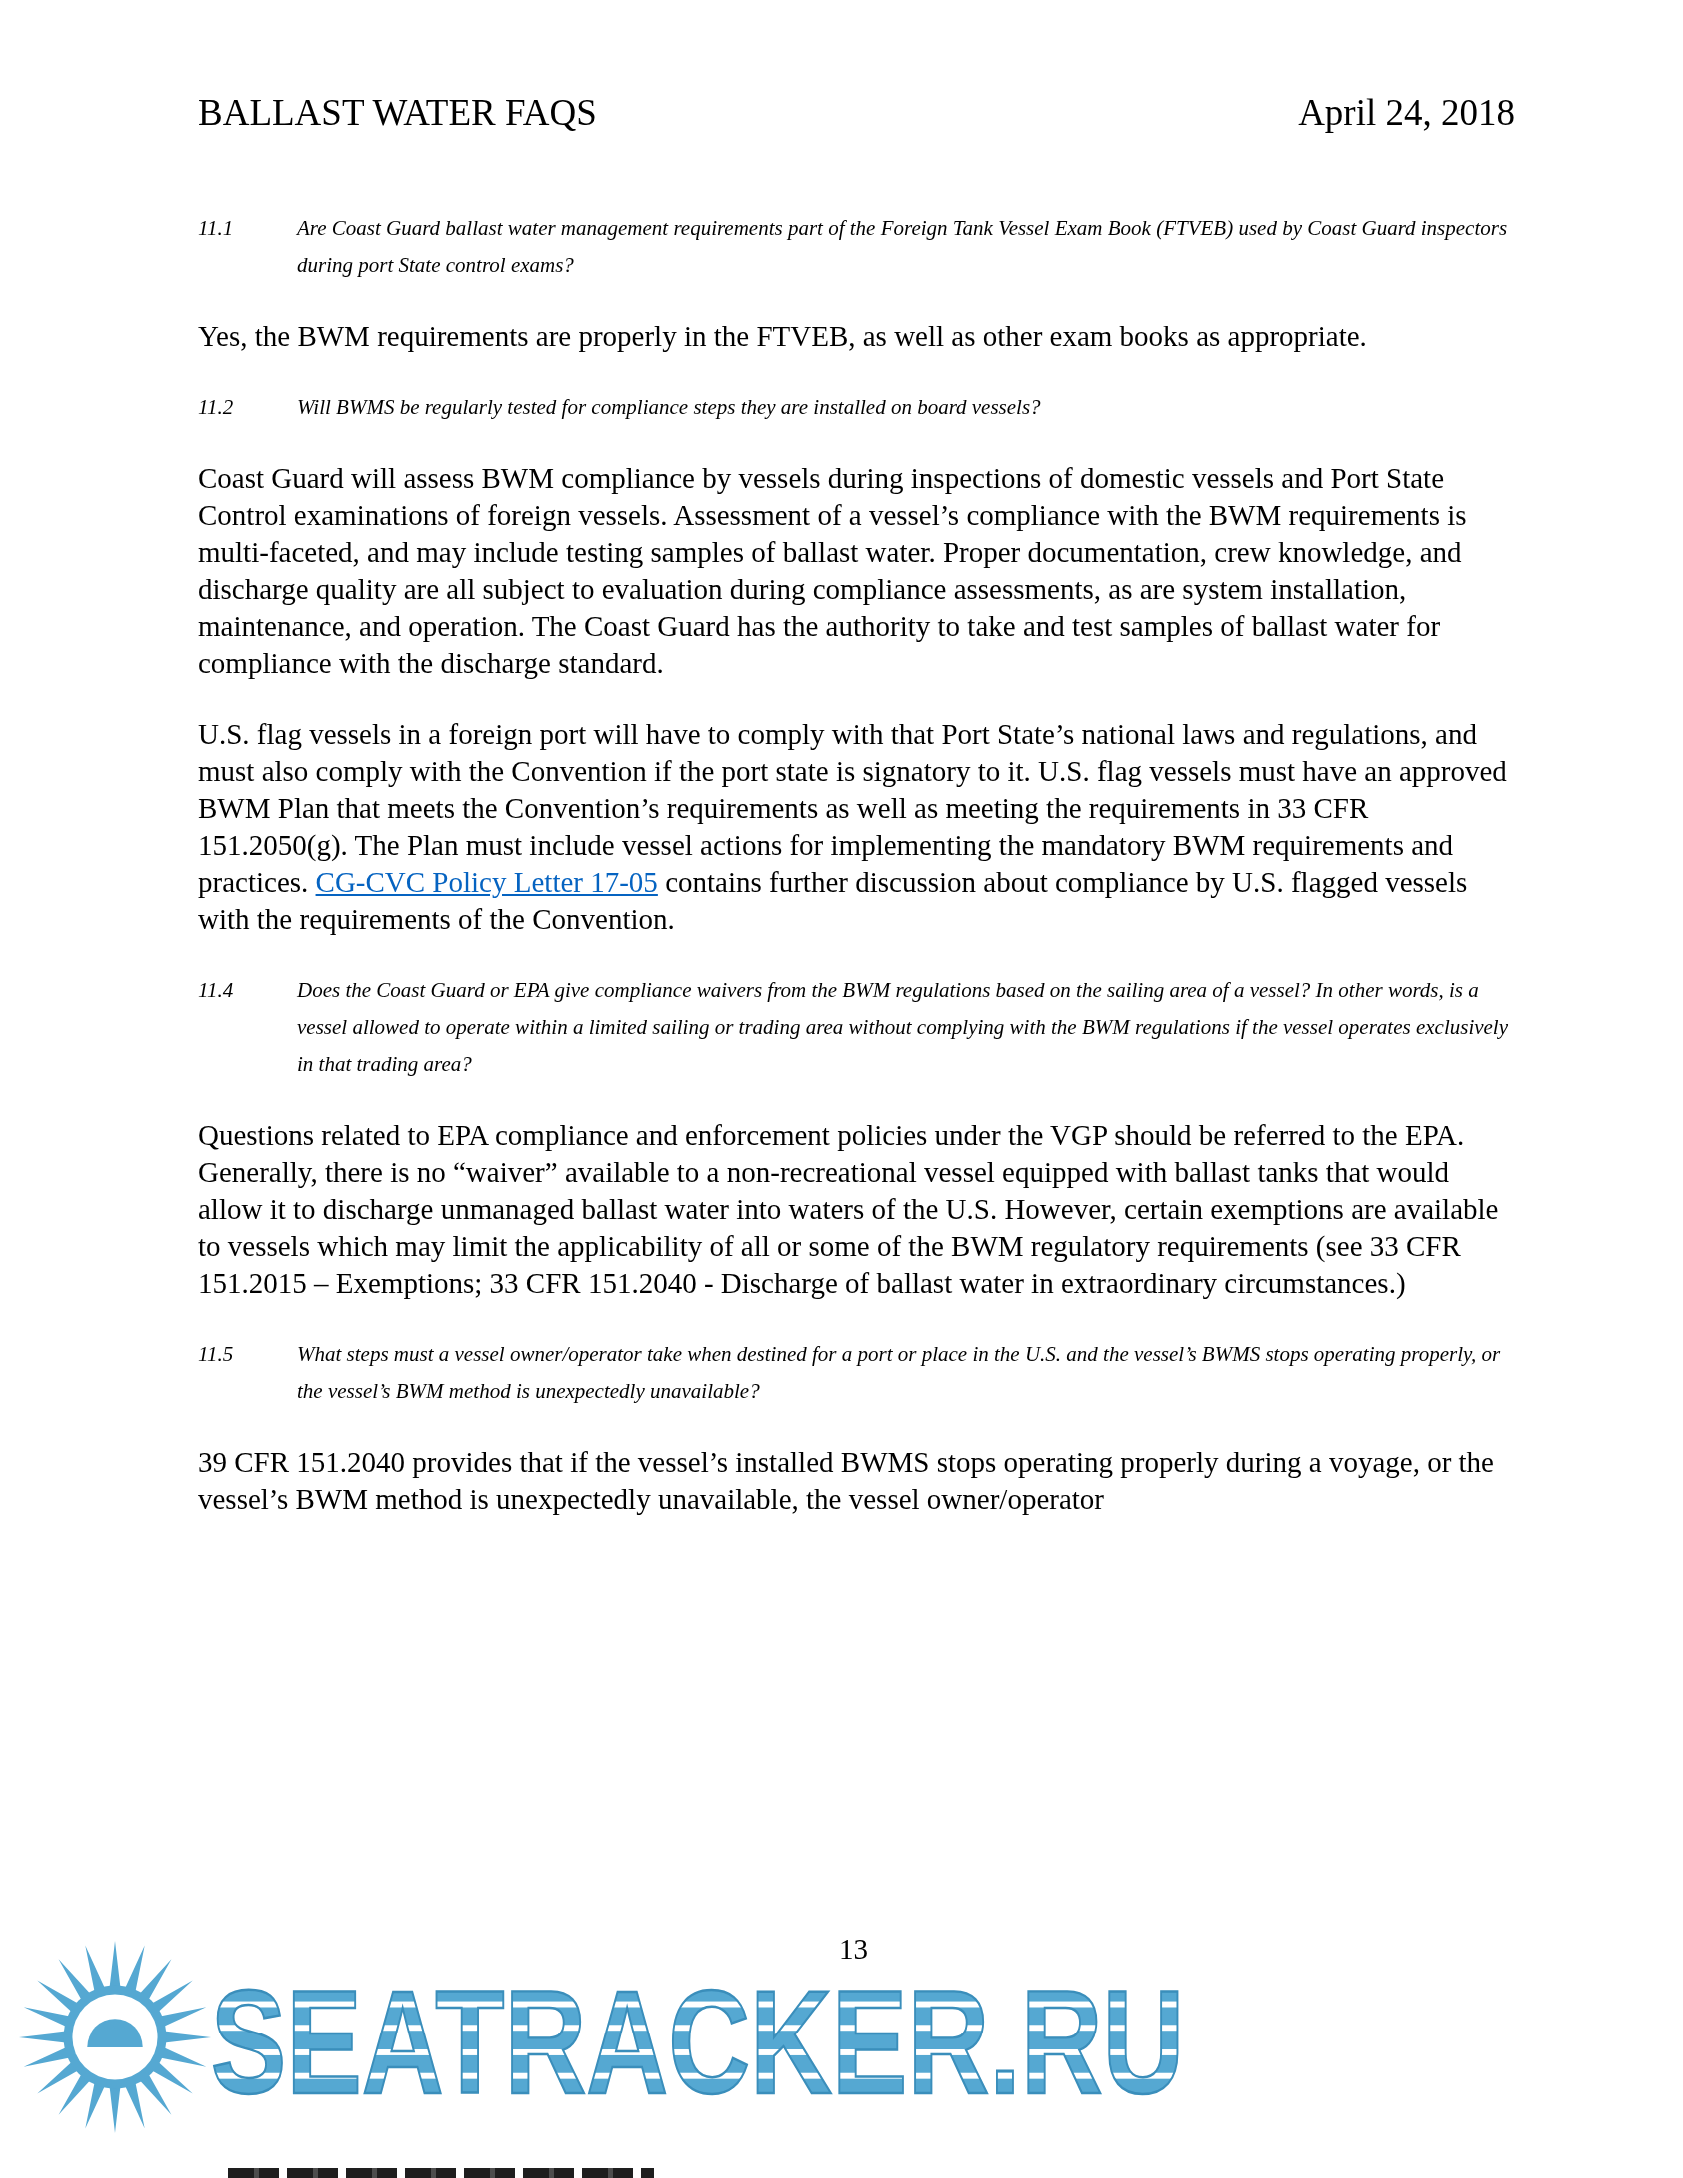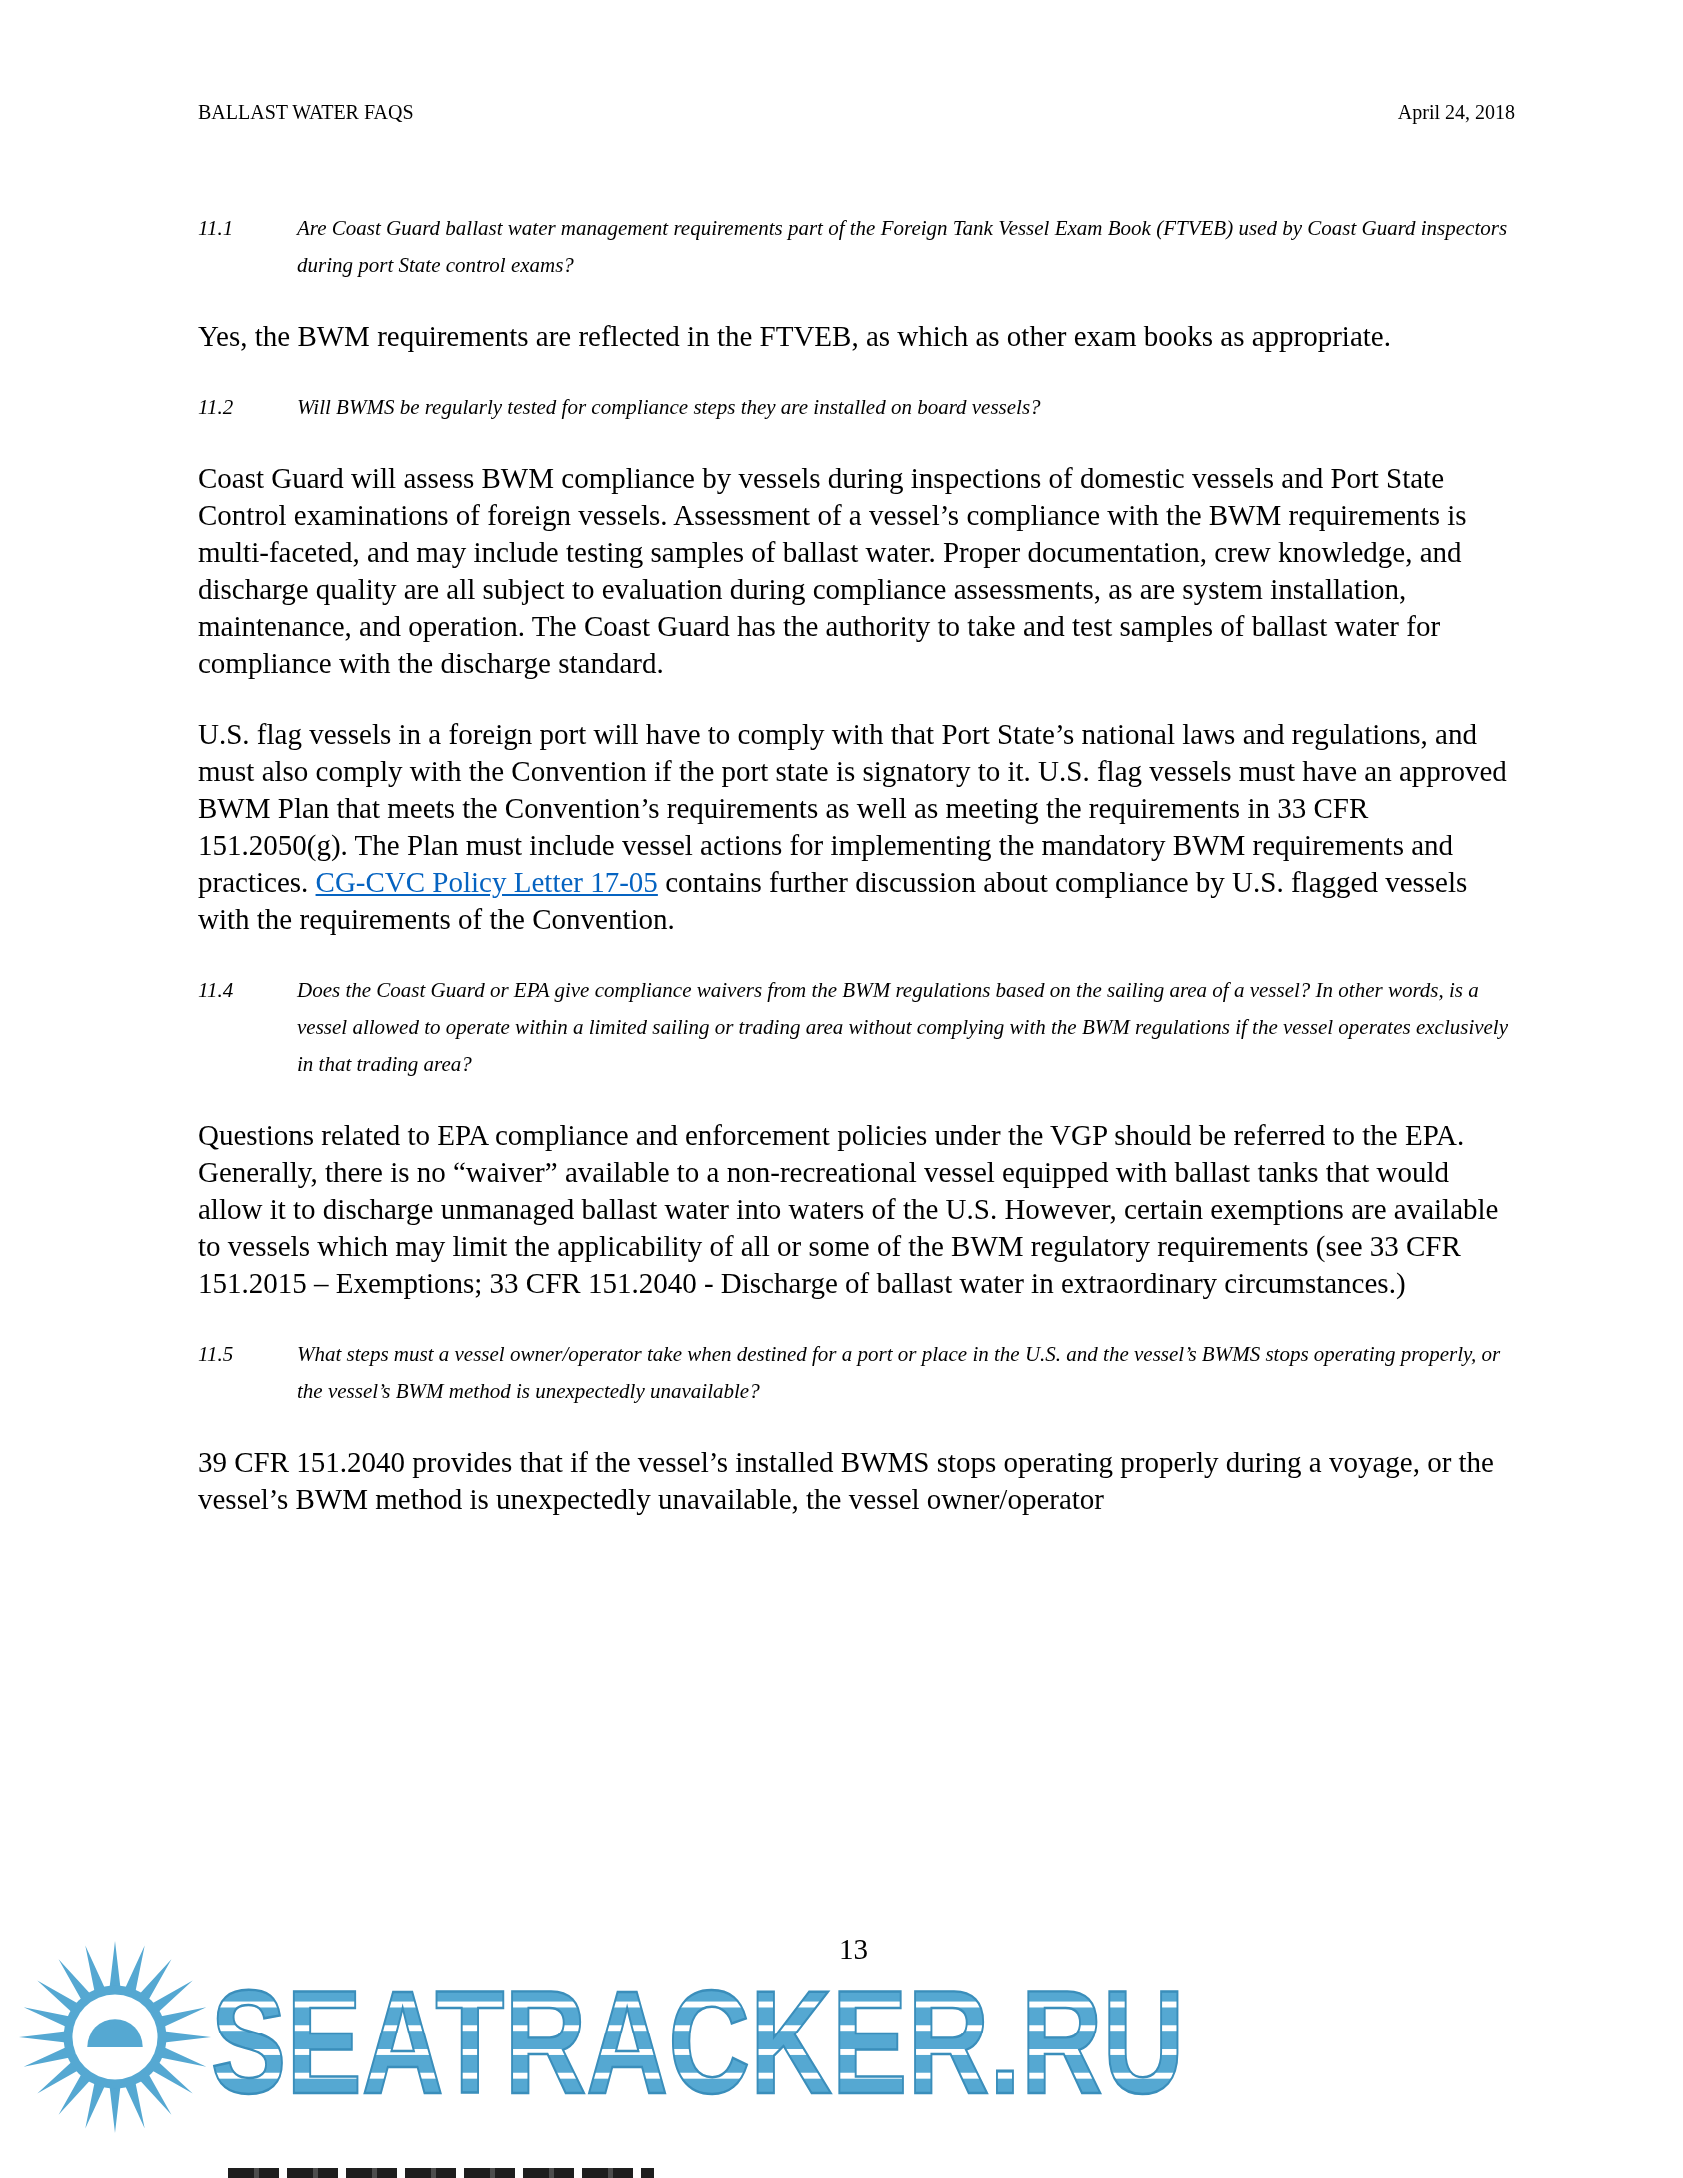--- a/index.html
+++ b/index.html
@@ -19,21 +19,21 @@
     position: absolute;
     left: 198px;
     top: 94px;
     width: 1317px;
     z-index: 2;
   }
 
   .header-row {
     display: flex;
     justify-content: space-between;
-    font-size: 20px;
+    font-size: 37px;
     line-height: 37px;
   }
 
   .question {
     display: flex;
     font-style: italic;
     font-size: 21px;
     line-height: 37px;
     margin-top: 34px;
   }
@@ -113,21 +113,21 @@
 
     <div class="header-row">
       <span>BALLAST WATER FAQS</span>
       <span>April 24, 2018</span>
     </div>
 
     <div class="question first">
       <span class="qnum">11.1</span>
       <span class="qtext">Are Coast Guard ballast water management requirements part of the Foreign Tank Vessel Exam Book (FTVEB) used by Coast Guard inspectors during port State control exams?</span>
     </div>
-    <p class="answer">Yes, the BWM requirements are reflected in the FTVEB, as which as other exam books as appropriate.</p>
+    <p class="answer">Yes, the BWM requirements are properly in the FTVEB, as well as other exam books as appropriate.</p>
 
     <div class="question">
       <span class="qnum">11.2</span>
       <span class="qtext">Will BWMS be regularly tested for compliance steps they are installed on board vessels?</span>
     </div>
     <p class="answer">Coast Guard will assess BWM compliance by vessels during inspections of domestic vessels and Port State Control examinations of foreign vessels. Assessment of a vessel’s compliance with the BWM requirements is multi-faceted, and may include testing samples of ballast water. Proper documentation, crew knowledge, and discharge quality are all subject to evaluation during compliance assessments, as are system installation, maintenance, and operation. The Coast Guard has the authority to take and test samples of ballast water for compliance with the discharge standard.</p>
 
     <p class="answer"><span>U.S. flag vessels in a foreign port will have to comply with that Port State’s national laws and regulations, and must also comply with the Convention if the port state is signatory to it. U.S. flag vessels must have an approved BWM Plan that meets the Convention’s requirements as well as meeting the requirements in 33 CFR 151.2050(g). The Plan must include vessel actions for implementing the mandatory BWM requirements and practices. </span><a href="#" class="doc-link">CG-CVC Policy Letter 17-05</a><span> contains further discussion about compliance by U.S. flagged vessels with the requirements of the Convention.</span></p>
 
     <div class="question">

